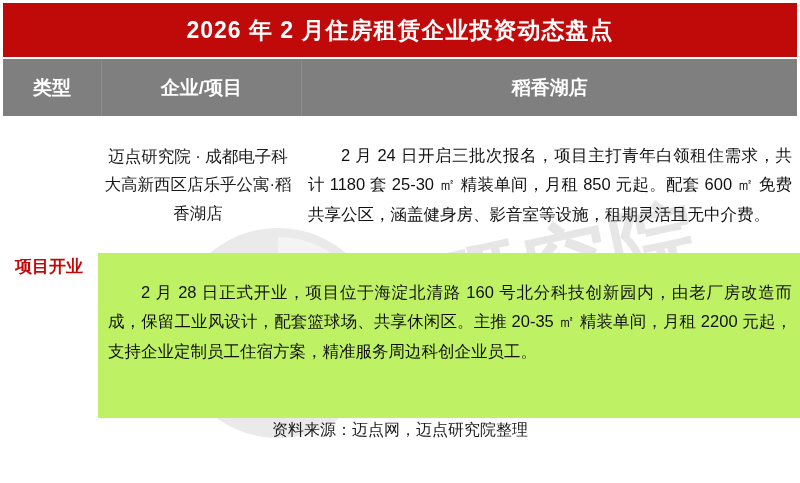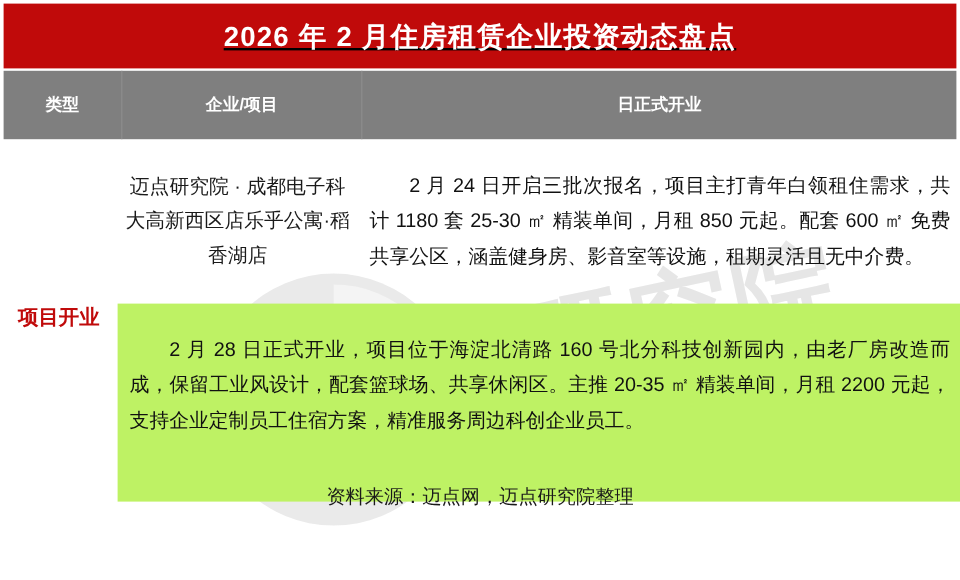--- a/index.html
+++ b/index.html
@@ -63,21 +63,20 @@
     position: absolute;
     left: 3px;
     top: 3px;
     width: 794px;
     height: 54px;
     background: #c00a0a;
     display: flex;
     align-items: center;
     justify-content: center;
     z-index: 3;
-    text-decoration: underline;
   }
   .title-bar .title-text {
     color: #ffffff;
     font-size: 23px;
     font-weight: bold;
     letter-spacing: 1px;
     white-space: nowrap;
   }
 
   
@@ -87,21 +86,21 @@
     top: 59px;
     width: 794px;
     height: 57px;
     background: #7f7f7f;
     display: flex;
     align-items: center;
     z-index: 3;
   }
   .header-row .hcell {
     color: #ffffff;
-    font-size: 14px;
+    font-size: 19px;
     font-weight: bold;
     text-align: center;
     white-space: nowrap;
   }
   .hcell.c-type    { width: 98px; }
   .hcell.c-project { width: 200px; }
   .hcell.c-content { width: 496px; }
   .hdr-divider {
     width: 1px;
     height: 57px;
@@ -183,28 +182,27 @@
     align-items: center;
     justify-content: center;
     color: #c00a0a;
     font-size: 17px;
     font-weight: bold;
     text-align: center;
     line-height: 1.45;
     z-index: 4;
     box-sizing: border-box;
     padding: 0 14px;
-    font-family: Liberation Mono, monospace;
   }
 
   
   .footer {
     position: absolute;
     left: 0;
-    top: 404px;
+    top: 420px;
     width: 800px;
     text-align: center;
     color: #1a1a1a;
     font-size: 16px;
     z-index: 3;
   }
 </style>
 </head>
 <body>
 
@@ -221,21 +219,21 @@
 
   <div class="title-bar">
     <span class="title-text">2026 年 2 月住房租赁企业投资动态盘点</span>
   </div>
 
   <div class="header-row">
     <div class="hcell c-type">类型</div>
     <div class="hdr-divider"></div>
     <div class="hcell c-project">企业/项目</div>
     <div class="hdr-divider"></div>
-    <div class="hcell c-content">日正式开业</div>
+    <div class="hcell c-content">稻香湖店</div>
   </div>
 
   <div class="table-body">
 
     <div class="row row-1">
       <div class="cell-type"></div>
       <div class="cell-project">迈点研究院 · 成都电子科大高新西区店乐乎公寓·稻香湖店</div>
       <div class="cell-content">2 月 24 日开启三批次报名，项目主打青年白领租住需求，共计 1180 套 25-30 ㎡ 精装单间，月租 850 元起。配套 600 ㎡ 免费共享公区，涵盖健身房、影音室等设施，租期灵活且无中介费。</div>
     </div>
 

